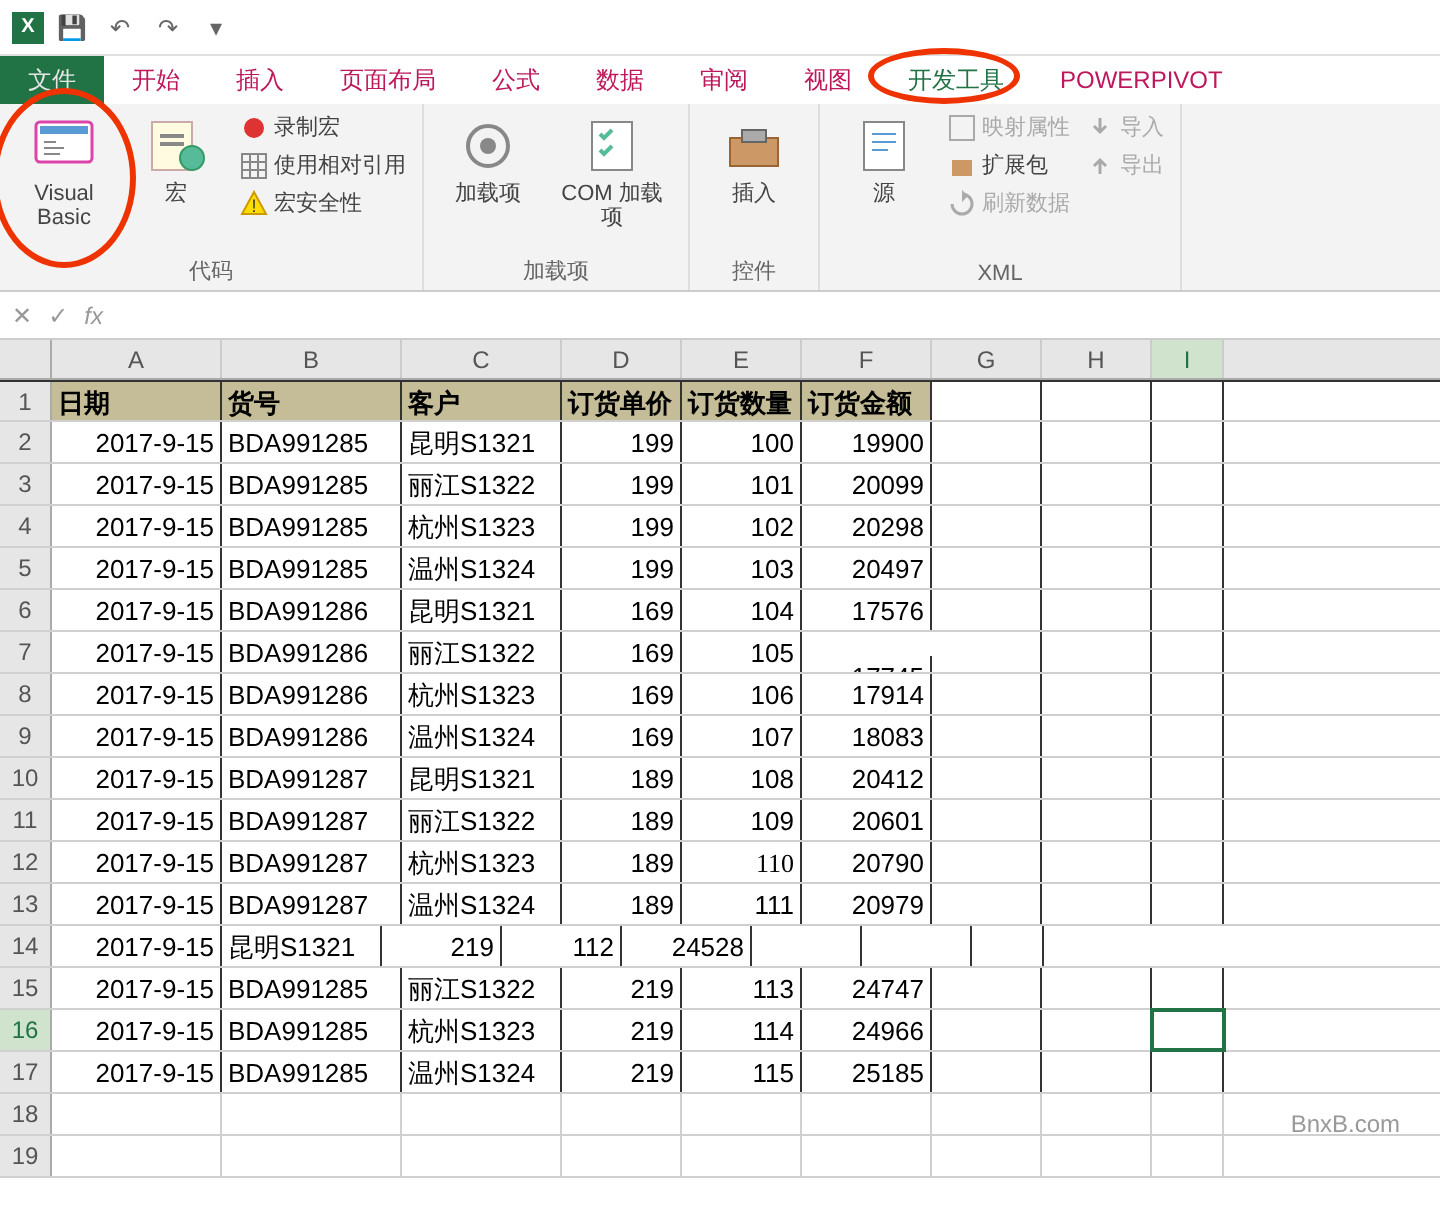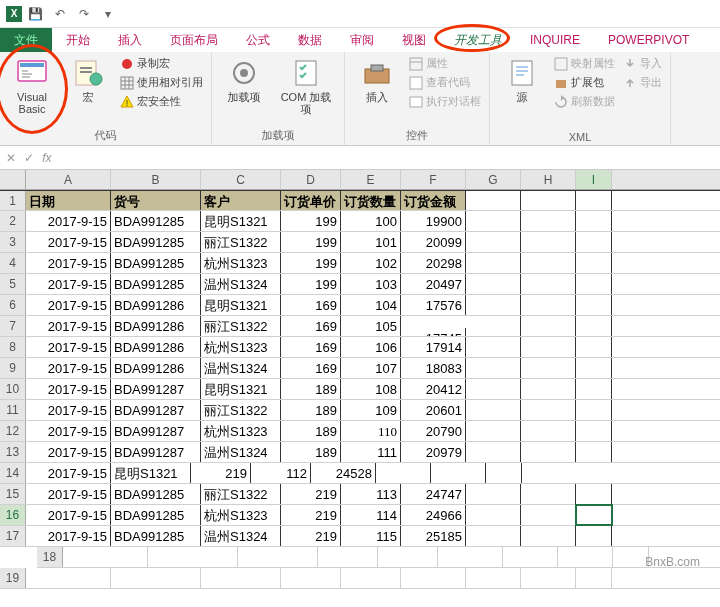--- a/index.html
+++ b/index.html
@@ -4,21 +4,21 @@
 <style>
 * { margin: 0; padding: 0; box-sizing: border-box; font-family: "Microsoft YaHei", Arial, sans-serif; }
 body { background: #fff; width: 720px; height: 607px; overflow: hidden; font-size: 12px; }
 
 .titlebar { height: 28px; background: #fff; display: flex; align-items: center; padding: 0 6px; gap: 4px; border-bottom: 1px solid #e0e0e0; }
 .titlebar .app-icon { width: 16px; height: 16px; background: #217346; display: flex; align-items: center; justify-content: center; color: #fff; font-size: 10px; font-weight: bold; }
 .qat-btn { width: 20px; height: 20px; display: flex; align-items: center; justify-content: center; color: #666; cursor: pointer; }
 
 .tabs { height: 24px; background: #fff; display: flex; align-items: stretch; }
 .tab { padding: 4px 14px; font-size: 12px; color: #be185d; cursor: pointer; display: flex; align-items: center; position: relative; }
-.tab.file { background: #217346; color: #86efac; }
+.tab.file { background: #217346; color: #e5e5e5; }
 .tab.active { color: #217346; font-weight: 500; }
 
 .ribbon { height: 94px; background: #f3f3f3; border-bottom: 1px solid #ccc; display: flex; }
 .ribbon-group { border-right: 1px solid #ddd; padding: 3px 6px 2px; display: flex; flex-direction: column; justify-content: space-between; }
 .ribbon-group-label { text-align: center; font-size: 11px; color: #666; padding-top: 2px; }
 .group-body { display: flex; align-items: flex-start; gap: 4px; }
 .big-btn { display: flex; flex-direction: column; align-items: center; width: 52px; padding: 2px; cursor: pointer; }
 .big-icon { width: 32px; height: 32px; display: flex; align-items: center; justify-content: center; margin-bottom: 2px; }
 .big-btn .lbl { font-size: 11px; text-align: center; line-height: 1.1; color: #444; }
 .small-btns { display: flex; flex-direction: column; gap: 2px; }
@@ -66,22 +66,21 @@
 
 <div class="tabs" id="tabs-row">
   <div class="tab file">文件</div>
 <div class="tab">开始</div>
     <div class="tab">插入</div>
     <div class="tab">页面布局</div>
     <div class="tab">公式</div>
     <div class="tab">数据</div>
     <div class="tab">审阅</div>
     <div class="tab">视图</div>
-    <div class="tab active" style="position: relative; font-style: italic;">开发工具<div class="red-circle" style="left: -6px; top: -4px; width: 76px; height: 28px;"></div></div>
-    <div class="tab">INQUIRE</div>
+    <div class="tab active" style="position: relative;">开发工具<div class="red-circle" style="left: -6px; top: -4px; width: 76px; height: 28px;"></div></div>
     <div class="tab">POWERPIVOT</div>
   </div>
 
 <div class="ribbon" style="position:relative;">
   <div class="ribbon-group">
     <div class="group-body">
       <div class="big-btn">
         <div class="big-icon">
           <svg width="32" height="32">
               <rect x="2" y="4" width="28" height="20" rx="2" fill="#fff" stroke="#d4a" stroke-width="1.5"></rect>
@@ -155,41 +154,20 @@
   <div class="ribbon-group">
     <div class="group-body">
       <div class="big-btn">
         <div class="big-icon">
             <svg width="32" height="32">
               <rect x="4" y="12" width="24" height="14" fill="#c96" stroke="#963"></rect>
               <rect x="10" y="8" width="12" height="6" fill="#aaa" stroke="#666"></rect>
             </svg>
           </div>
         <span class="lbl">插入</span>
-      </div>
-      <div class="small-btns">
-        <div class="small-btn disabled">
-            <svg class="small-icon">
-              <rect x="1" y="1" width="12" height="12" fill="none" stroke="#aaa"></rect>
-              <path d="M1 5h12" stroke="#aaa"></path>
-            </svg>
-            <span>属性</span>
-          </div>
-        <div class="small-btn disabled">
-            <svg class="small-icon">
-              <rect x="1" y="1" width="12" height="12" fill="#fff" stroke="#aaa"></rect>
-            </svg>
-            <span>查看代码</span>
-          </div>
-        <div class="small-btn disabled">
-            <svg class="small-icon">
-              <rect x="1" y="2" width="12" height="10" fill="#fff" stroke="#aaa"></rect>
-            </svg>
-            <span>执行对话框</span>
-          </div>
       </div>
     </div>
     <div class="ribbon-group-label">控件</div>
   </div>
 
   <div class="ribbon-group">
     <div class="group-body">
       <div class="big-btn">
         <div class="big-icon">
             <svg width="32" height="32">
@@ -460,21 +438,21 @@
         <div class="cell num" style="width: 85px;">2017-9-15</div>
         <div class="cell" style="width: 90px;">BDA991285</div>
         <div class="cell" style="width: 80px;">温州S1324</div>
         <div class="cell num" style="width: 60px;">219</div>
         <div class="cell num" style="width: 60px;">115</div>
         <div class="cell num" style="width: 65px;">25185</div>
         <div class="cell empty-col" style="width: 55px;"></div>
         <div class="cell empty-col" style="width: 55px;"></div>
         <div class="cell empty-col" style="width: 36px;"></div>
       </div>
-      <div class="row" style="border-bottom: 1px solid rgb(208, 208, 208); margin-left: 37px;">
+      <div class="row" style="border-bottom: 1px solid rgb(208, 208, 208);">
         <div class="row-h">18</div>
         <div class="cell" style="width: 85px;"></div>
         <div class="cell" style="width: 90px;"></div>
         <div class="cell" style="width: 80px;"></div>
         <div class="cell" style="width: 60px;"></div>
         <div class="cell" style="width: 60px;"></div>
         <div class="cell" style="width: 65px;"></div>
         <div class="cell empty-col" style="width: 55px;"></div>
         <div class="cell empty-col" style="width: 55px;"></div>
         <div class="cell empty-col" style="width: 36px;"></div>

